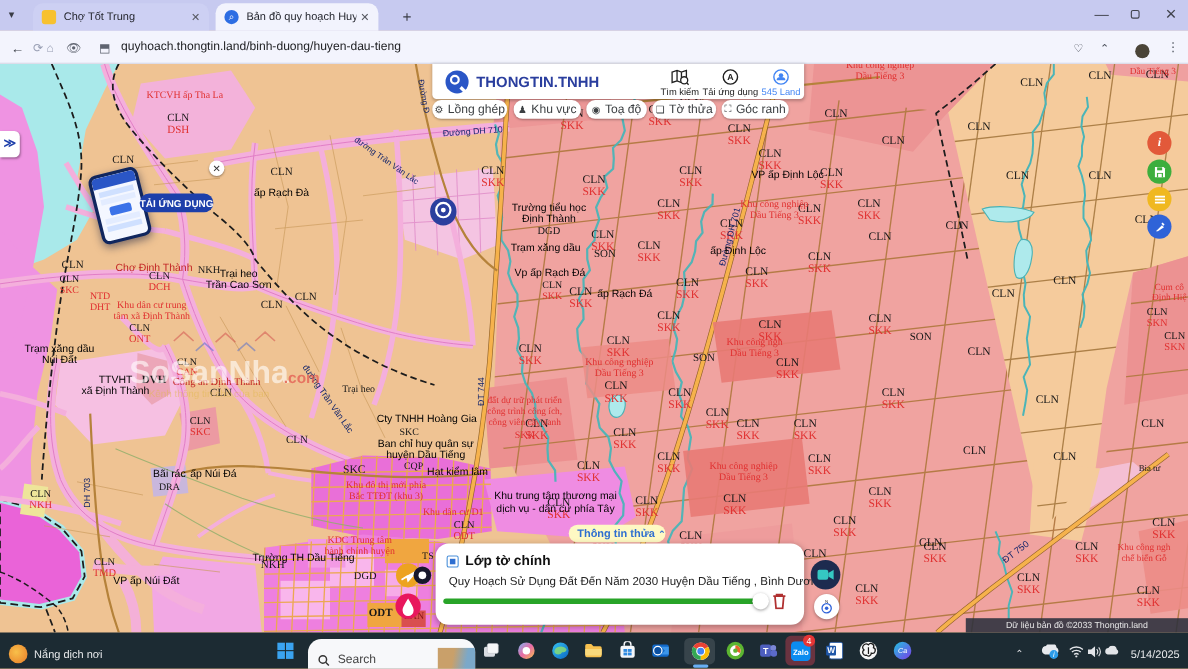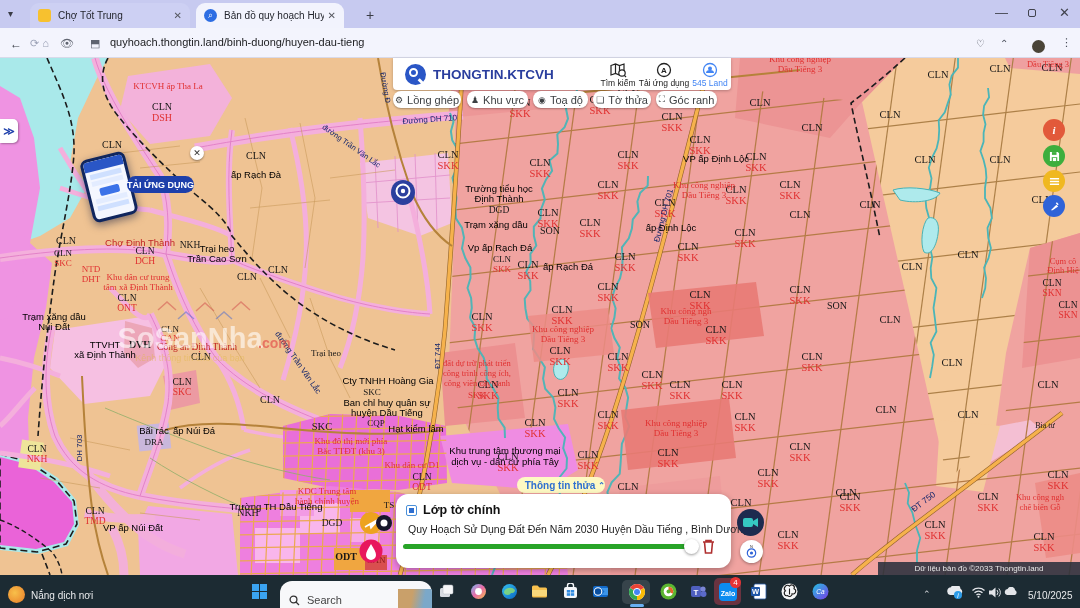--- a/index.html
+++ b/index.html
@@ -543,21 +543,21 @@
 <div class="abs" id="urltxt">quyhoach.thongtin.land/binh-duong/huyen-dau-tieng</div>
 <div class="abs" style="left:976px;top:38px;font-size:10px;color:#4a4f5a">♡</div>
 <div class="abs" style="left:1000px;top:38px;font-size:10px;color:#4a4f5a">⌃</div>
 <div class="abs" style="left:1032px;top:40px;width:13px;height:13px;border-radius:50%;background:#4a4438"></div>
 <div class="abs" style="left:1061px;top:36px;font-size:11px;color:#4a4f5a">⋮</div>
 <div class="abs" id="hdr">
     <div style="width:21px;height:21px;border-radius:50%;background:#2a56c6;margin-left:12px;position:relative">
       <div style="position:absolute;left:4px;top:4px;width:9px;height:9px;border:2px solid #fff;border-radius:50%"></div>
       <div style="position:absolute;right:2px;bottom:2px;width:6px;height:2.5px;background:#fff;transform:rotate(45deg)"></div>
     </div>
-    <span style="font-size:13.5px;font-weight:bold;color:#2a3e9e;margin-left:7px">THONGTIN.KTCVH</span>
+    <span style="font-size:13.5px;font-weight:bold;color:#2a3e9e;margin-left:7px">THONGTIN.TNHH</span>
   </div>
 <svg class="abs" style="left:592px;top:62px" width="145" height="26" viewBox="0 0 145 26">
     <path d="M19,3.5 l4.5,-1.5 4,1.5 4.5,-1.5 v9.5 l-4.5,1.5 -4,-1.5 -4.5,1.5 Z M23.5,2 v9.5 M27.5,3.5 v9.5" fill="none" stroke="#222" stroke-width="1.2"></path>
     <circle cx="30" cy="11" r="3.2" fill="#fff" stroke="#222" stroke-width="1.2"></circle>
     <line x1="32.3" y1="13.3" x2="34" y2="15" stroke="#222" stroke-width="1.2"></line>
     <circle cx="72" cy="8" r="6.5" fill="none" stroke="#222" stroke-width="1.3"></circle>
     <text x="72" y="11" font-size="8" text-anchor="middle" fill="#222" font-weight="bold">A</text>
     <circle cx="118" cy="8" r="6.5" fill="none" stroke="#4285f4" stroke-width="1.3"></circle>
     <circle cx="118" cy="6.5" r="2" fill="#4285f4"></circle>
     <path d="M114,11 a4,3 0 0 1 8,0" fill="#4285f4"></path>
@@ -758,12 +758,12 @@
     <path d="M0.5,3.5 a9,9 0 0 1 12,0 M2.5,5.8 a6,6 0 0 1 8,0 M4.5,8 a3,3 0 0 1 4,0" stroke="#e2e4e8" stroke-width="1.3" fill="none"></path>
     <circle cx="6.5" cy="9.8" r="1" fill="#e2e4e8"></circle>
   </svg>
 <svg class="abs" style="left:989px;top:587px" width="12" height="11" viewBox="0 0 12 11">
     <path d="M0,3.5 h3 l3.5,-3 v10 l-3.5,-3 h-3 Z" fill="#e2e4e8"></path>
     <path d="M8,3 a4,4 0 0 1 0,5 M9.8,1.5 a6.5,6.5 0 0 1 0,8" stroke="#e2e4e8" stroke-width="1" fill="none"></path>
   </svg>
 <svg class="abs" style="left:1004px;top:587px" width="14" height="11" viewBox="0 0 14 11">
     <path d="M3,8 a3,3 0 0 1 0.6,-5.9 a4,4 0 0 1 7.6,1.1 a2.6,2.6 0 0 1 -0.4,4.8 Z" fill="#e2e4e8"></path>
   </svg>
-<div class="abs" style="left:1028px;top:590px;font-size:10px;color:#e8eaec">5/10/2025</div>
+<div class="abs" style="left:1028px;top:590px;font-size:10px;color:#e8eaec">5/14/2025</div>
 </body></html>

